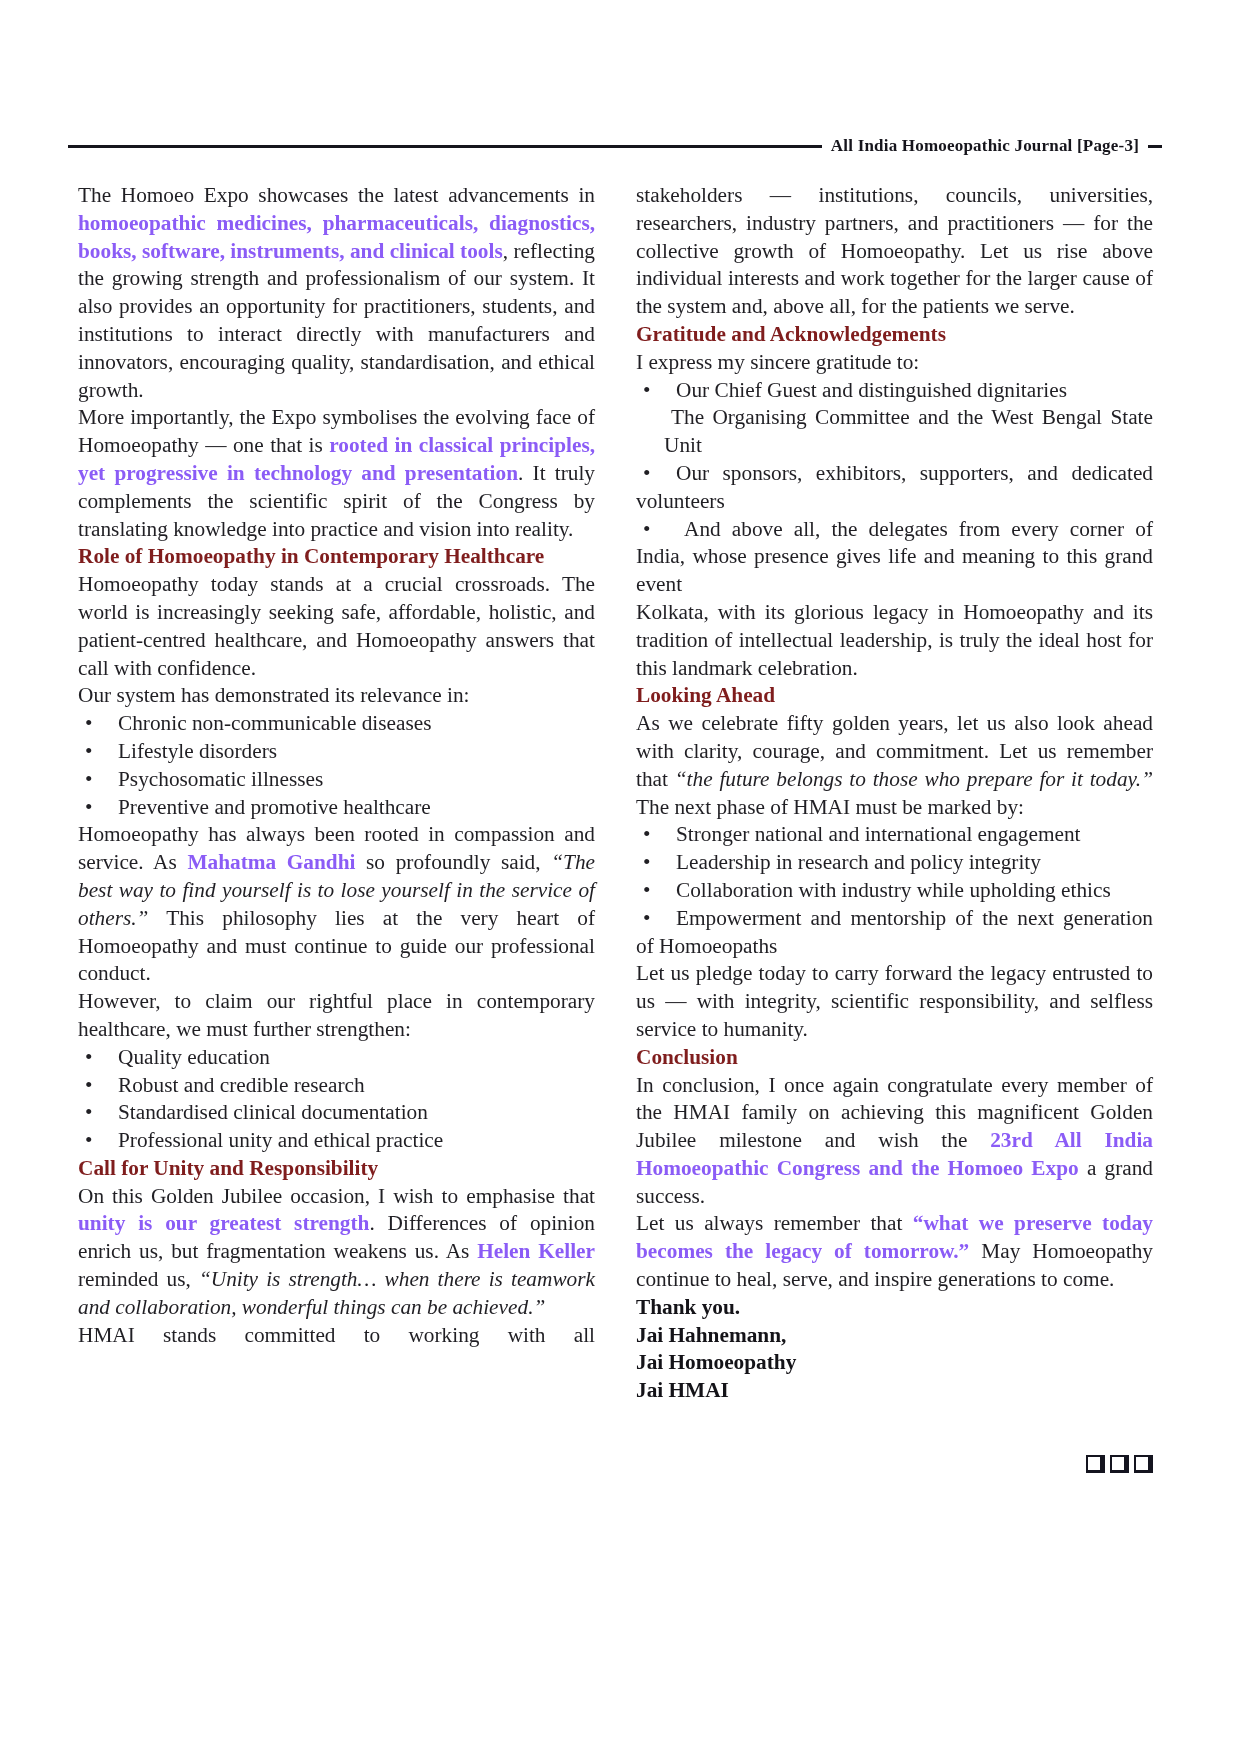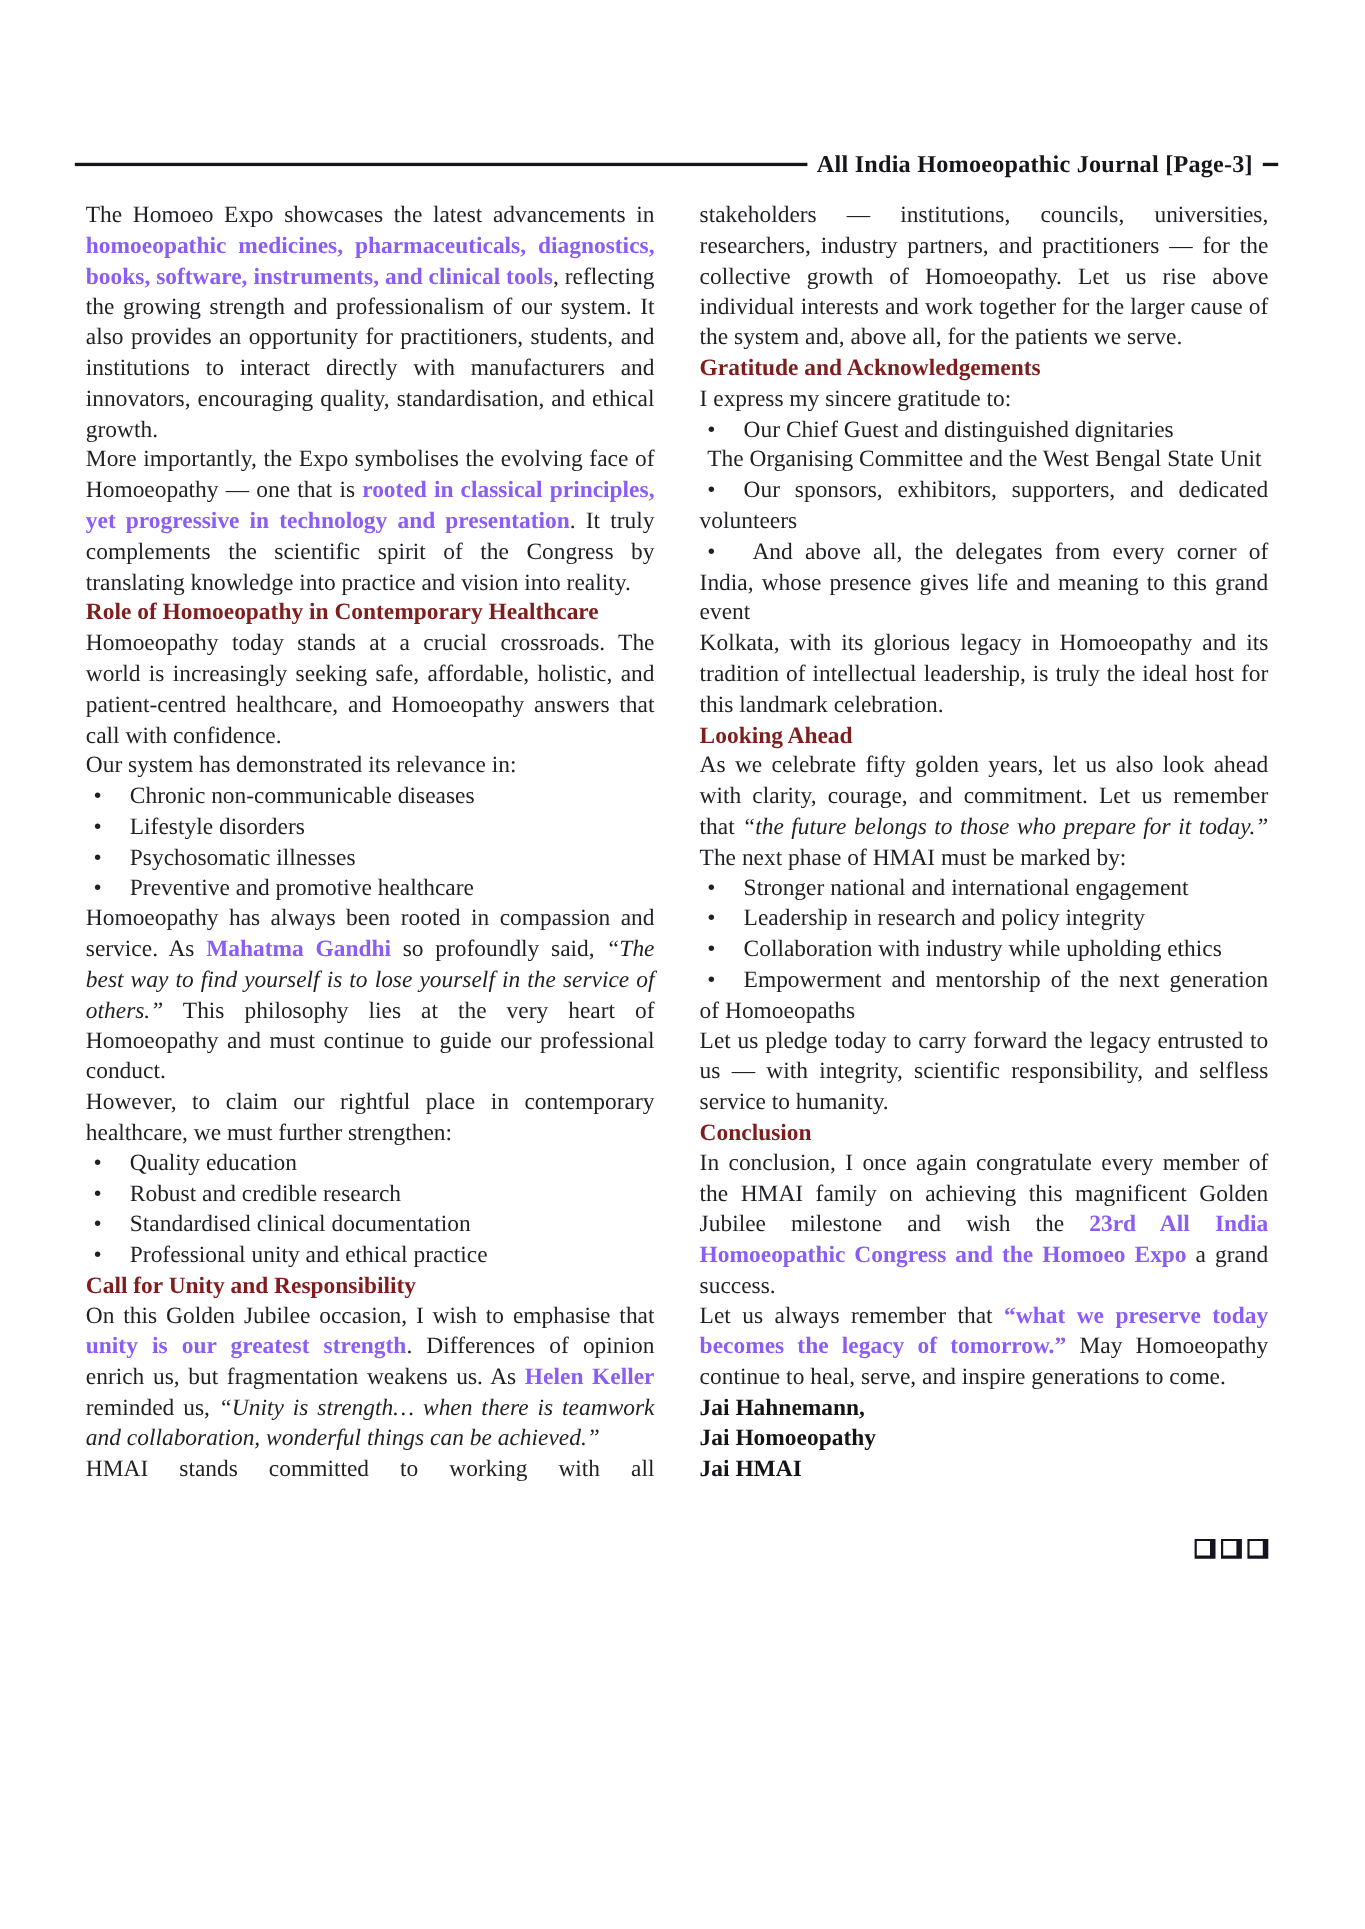--- a/index.html
+++ b/index.html
@@ -23,21 +23,21 @@
     align-items: center;
     gap: 9px;
   }
   .header-rule {
     flex: 1 1 auto;
     height: 3px;
     background: #16151c;
   }
   .journal-title {
     font-weight: bold;
-    font-size: 22px;
+    font-size: 17px;
     letter-spacing: 0.2px;
     white-space: nowrap;
     color: #16151c;
   }
   .header-dash {
     width: 14px;
     height: 3px;
     background: #16151c;
   }
   
@@ -54,21 +54,21 @@
     font-size: 21.3px;
     line-height: 27.8px;
     text-align: justify;
   }
   .blk { margin: 0; padding: 0; }
   .heading { font-weight: bold; color: #7f1d1d; }
   .signoff { font-weight: bold; color: #141318; }
   .b { font-weight: bold; color: #8b5cf6; }
   .i { font-style: italic; }
   .justify-last { text-align-last: justify; }
-  .indent { text-indent: 7px; }
+  .indent { text-indent: 7px; margin-left: 28px; }
   span.bullet {
     display: inline-block;
     width: 40px;
     box-sizing: border-box;
     padding-left: 7px;
   }
   
   .end-marker {
     margin-top: 50px;
     display: flex;
@@ -128,20 +128,21 @@
         <p class="blk heading"><span class="">Looking Ahead</span></p>
         <p class="blk para"><span class="">As we celebrate fifty golden years, let us also look ahead with clarity, courage, and commitment. Let us remember that </span><span class="i">“the future belongs to those who prepare for it today.”</span><span class=""> The next phase of HMAI must be marked by:</span></p>
         <p class="blk bullet"><span class="bullet">•</span><span class="">Stronger national and international engagement</span></p>
         <p class="blk bullet"><span class="bullet">•</span><span class="">Leadership in research and policy integrity</span></p>
         <p class="blk bullet"><span class="bullet">•</span><span class="">Collaboration with industry while upholding ethics</span></p>
         <p class="blk bullet"><span class="bullet">•</span><span class="">Empowerment and mentorship of the next generation of Homoeopaths</span></p>
         <p class="blk para"><span class="">Let us pledge today to carry forward the legacy entrusted to us — with integrity, scientific responsibility, and selfless service to humanity.</span></p>
         <p class="blk heading"><span class="">Conclusion</span></p>
         <p class="blk para"><span class="">In conclusion, I once again congratulate every member of the HMAI family on achieving this magnificent Golden Jubilee milestone and wish the </span><span class="b ">23rd All India Homoeopathic Congress and the Homoeo Expo</span><span class=""> a grand success.</span></p>
         <p class="blk para"><span class="">Let us always remember that </span><span class="b ">“what we preserve today becomes the legacy of tomorrow.”</span><span class=""> May Homoeopathy continue to heal, serve, and inspire generations to come.</span></p>
+        <p class="blk signoff"><span class="">Thank you.</span></p>
         <p class="blk signoff"><span class="">Jai Hahnemann,</span></p>
         <p class="blk signoff"><span class="">Jai Homoeopathy</span></p>
         <p class="blk signoff"><span class="">Jai HMAI</span></p>
         <div class="end-marker">
           <div class="end-square"></div>
           <div class="end-square"></div>
           <div class="end-square"></div>
         </div>
       </div>
   </div>

